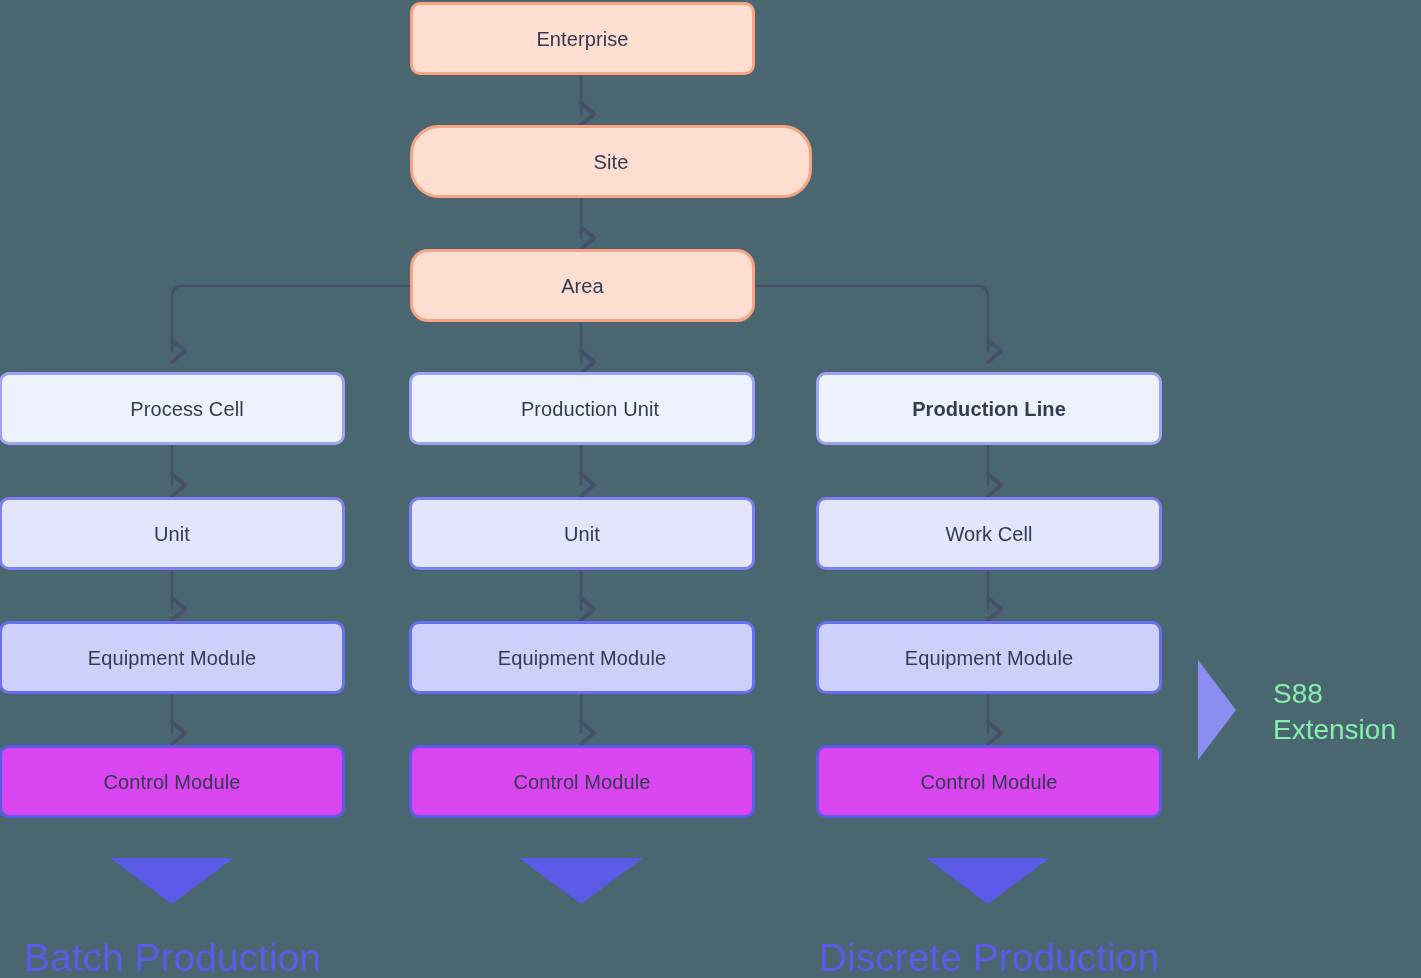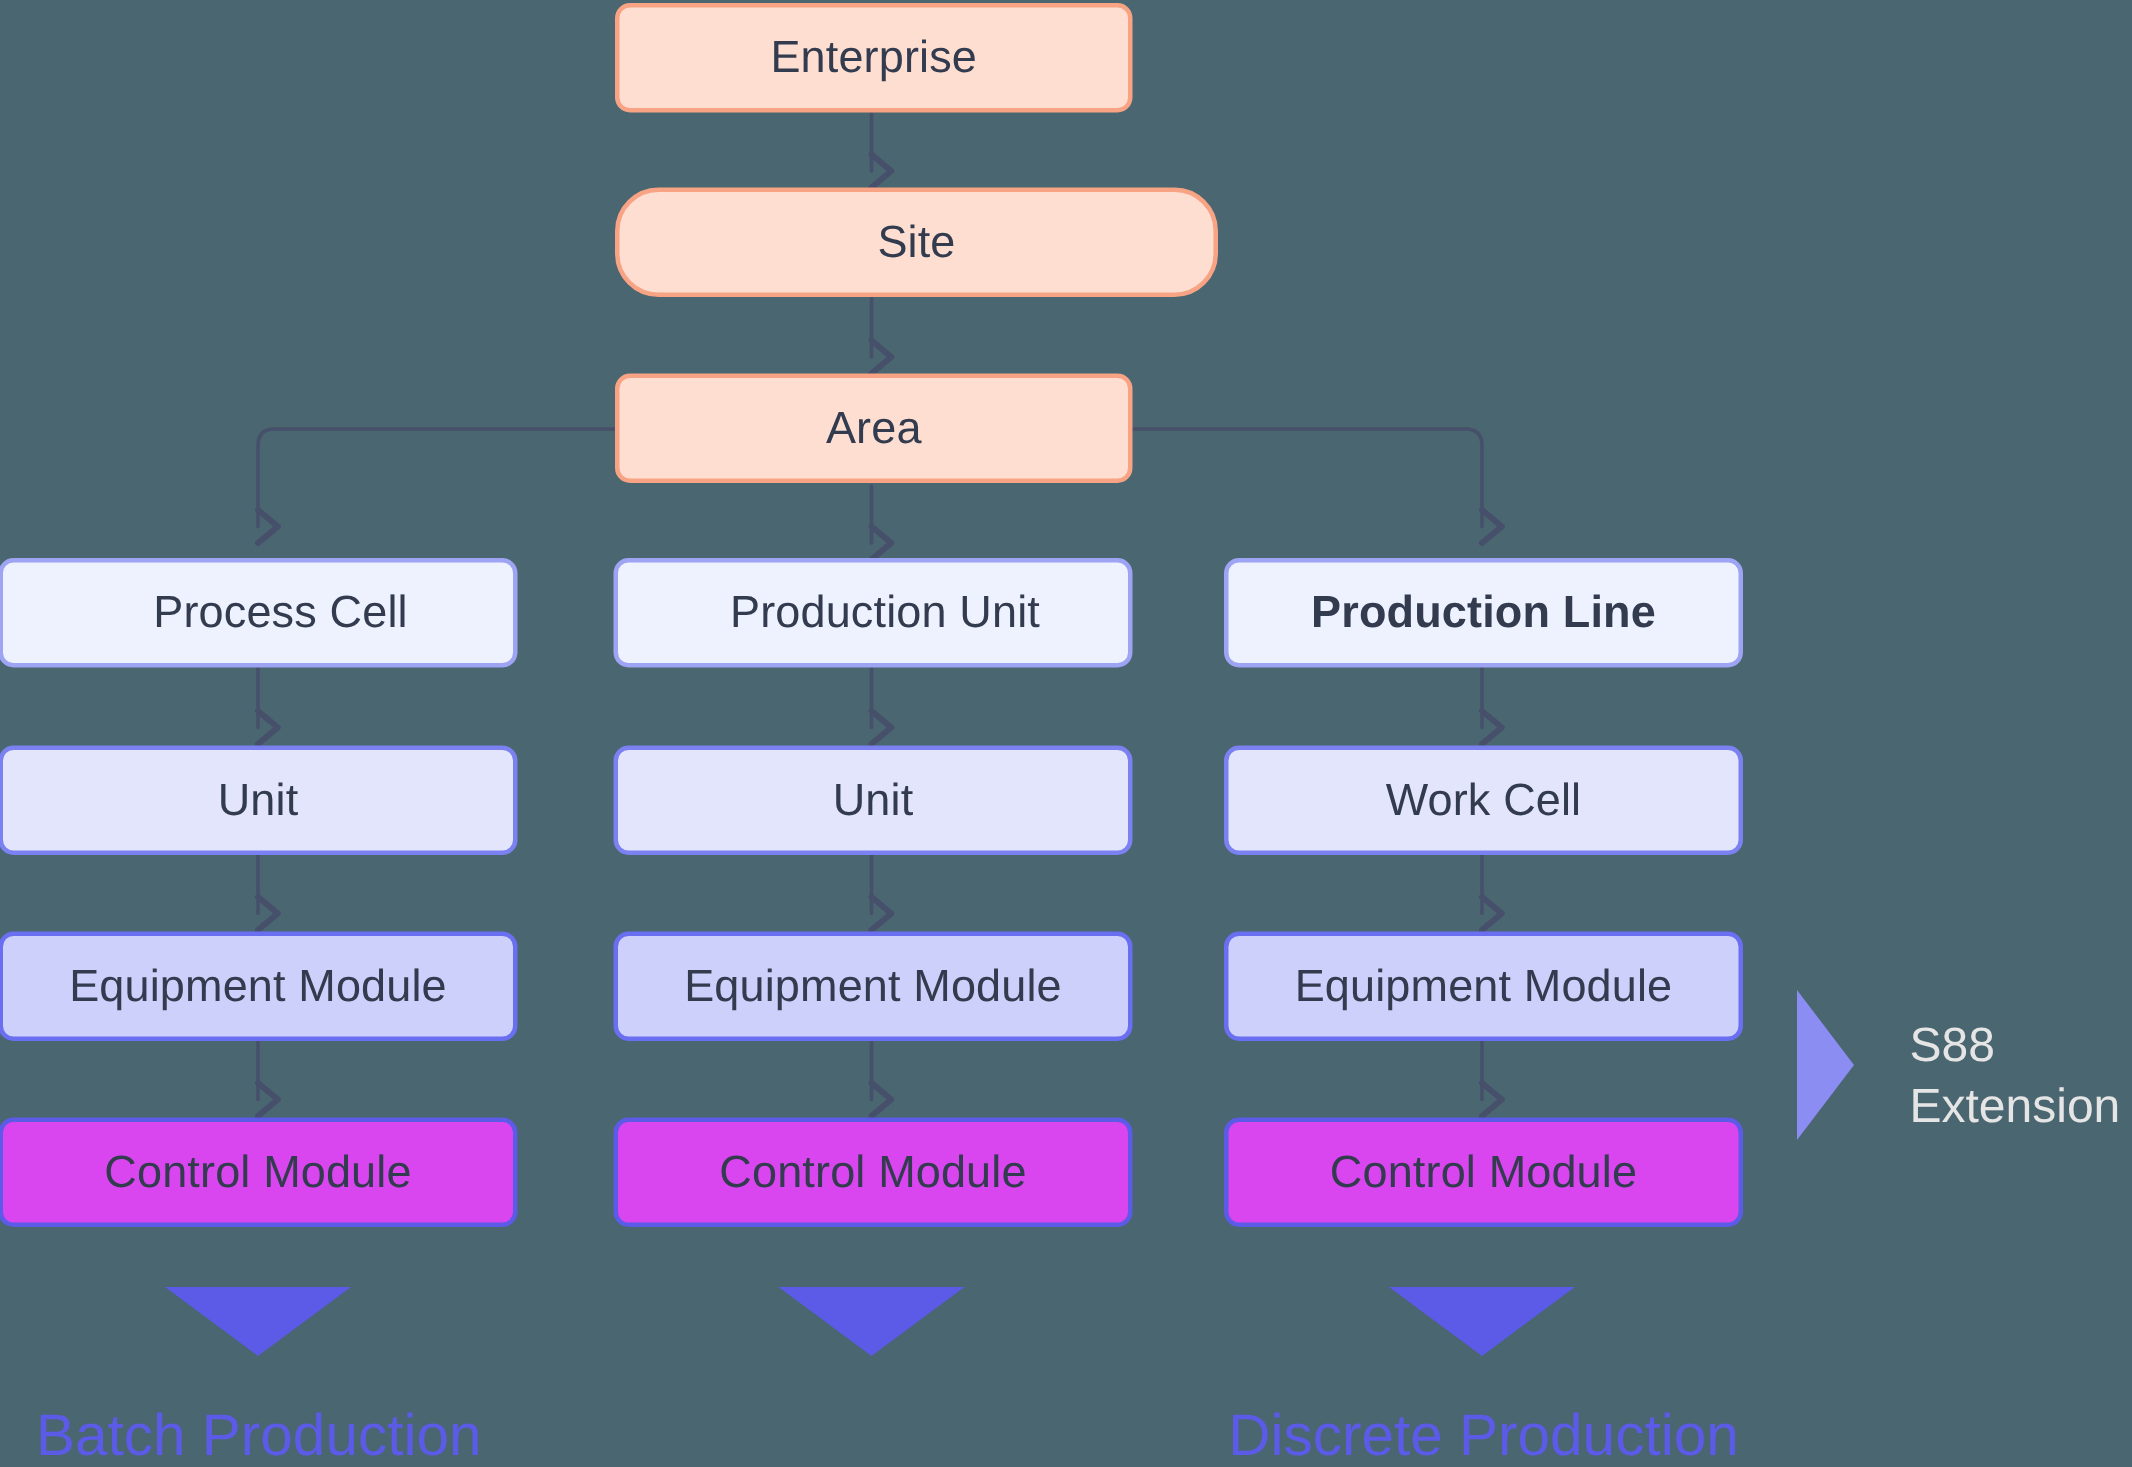--- a/index.html
+++ b/index.html
@@ -12,21 +12,21 @@
   #stage{position:relative;width:1421px;height:978px;}
 
   
   .node{
     position:absolute;
     display:flex;align-items:center;justify-content:center;
     border-radius:10px;
     border-style:solid;
     box-sizing:border-box;
     color:#333b4f;
-    font-size:30px;
+    font-size:20px;
     line-height:1;
     white-space:nowrap;
     letter-spacing:.1px;
   }
   .node.peach{
     background:#fdded0;
     border-color:#f8a383;
     border-width:3px;
   }
   .node.lvl1{
@@ -76,22 +76,22 @@
   
   .tri-right{
     position:absolute;
     width:0;height:0;
     border-top:50px solid transparent;
     border-bottom:50px solid transparent;
     border-left:38px solid #8b8df3;
   }
   .s88-label{
     position:absolute;
-    color:#e5e5e5;
-    font-size:32px;
+    color:#86efac;
+    font-size:28px;
     line-height:1.28;
     white-space:nowrap;
   }
 </style>
 </head>
 <body>
 
 <div id="stage">
 
   <svg id="wires" viewBox="0 0 1421 978" xmlns="http://www.w3.org/2000/svg">
@@ -125,21 +125,21 @@
       <path d="M988,693 L988,733" marker-end="url(#ah)"></path>
     </g>
   </svg>
 
   <div class="node peach" style="left:410px;top:2px;width:345px;height:73px;">
     <span>Enterprise</span>
   </div>
   <div class="node peach" style="left:410px;top:125px;width:402px;height:73px;border-radius:29px;">
     <span>Site</span>
   </div>
-  <div class="node peach" style="left:410px;top:249px;width:345px;height:73px;">
+  <div class="node peach" style="left:410px;top:249px;width:345px;height:73px;border-radius:18px;">
     <span>Area</span>
   </div>
 
   <div class="node lvl1" style="left:-1px;top:372px;width:346px;height:73px;padding-left:30px;">
     <span>Process Cell</span>
   </div>
   <div class="node lvl2" style="left:-1px;top:497px;width:346px;height:73px;">
     <span>Unit</span>
   </div>
   <div class="node lvl3" style="left:-1px;top:621px;width:346px;height:73px;">

